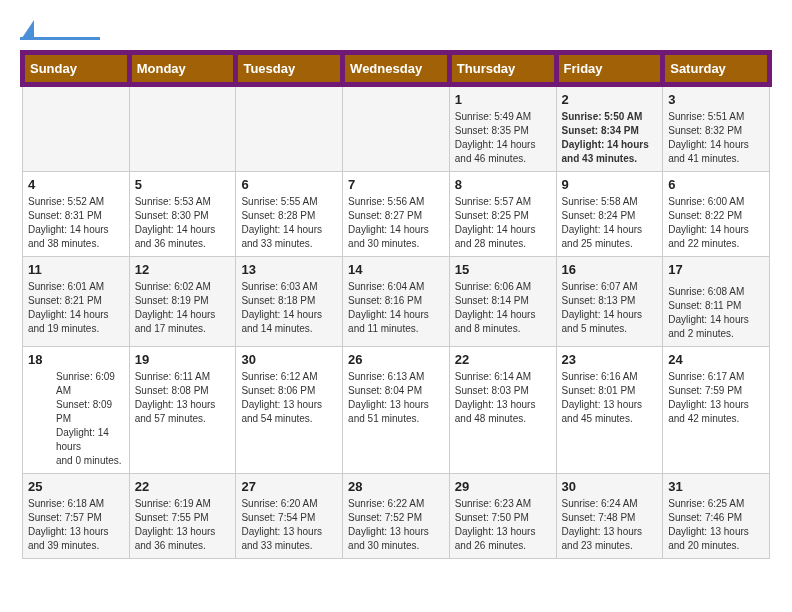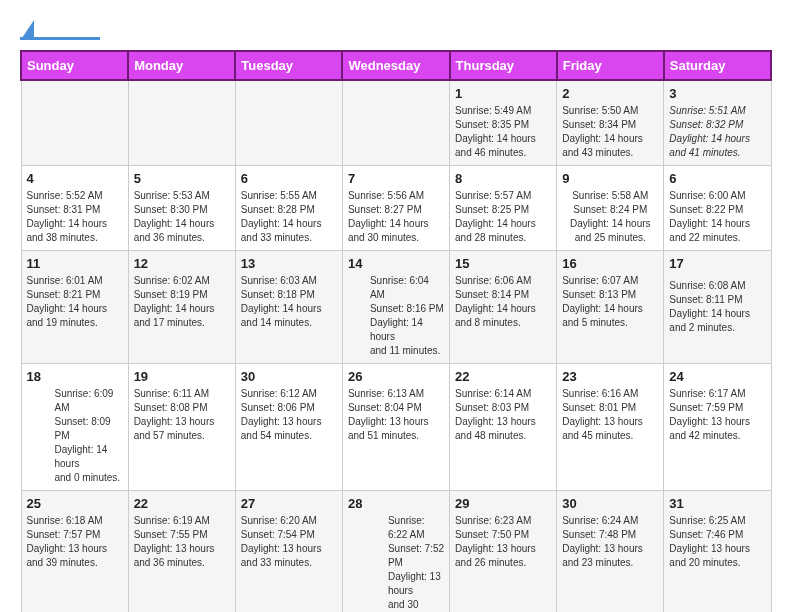--- a/index.html
+++ b/index.html
@@ -48,27 +48,27 @@
       font-size: 15px;
       color: #444;
       font-style: italic;
     }
     table {
       width: 100%;
       border-collapse: collapse;
       table-layout: fixed;
     }
     thead tr th {
-      background: #d946ef;
+      background: #a16207;
       color: #fff;
       font-size: 13px;
       font-weight: bold;
       padding: 6px 5px;
       text-align: left;
-      border: 2px solid #701a75;
+      border: 5px solid #701a75;
     }
     tbody tr td {
       border: 1px solid #ccc;
       vertical-align: top;
       padding: 5px 5px;
       font-size: 11px;
       color: #333;
       height: 80px;
       background: #fff;
     }
@@ -134,28 +134,28 @@
         <td class="empty"></td>
         <td>
           <span class="day-number">1</span>
           <div class="cell-content" style="white-space: pre-line;">Sunrise: 5:49 AM
 Sunset: 8:35 PM
 Daylight: 14 hours
 and 46 minutes.</div>
         </td>
         <td>
           <span class="day-number">2</span>
-          <div class="cell-content" style="white-space: pre-line;">Sunrise: 5:50 AM
+          <div class="cell-content" style="white-space: pre-line; font-weight: bold;">Sunrise: 5:50 AM
 Sunset: 8:34 PM
 Daylight: 14 hours
 and 43 minutes.</div>
         </td>
         <td>
           <span class="day-number">3</span>
-          <div class="cell-content" style="white-space: pre-line; font-style: italic;">Sunrise: 5:51 AM
+          <div class="cell-content" style="white-space: pre-line;">Sunrise: 5:51 AM
 Sunset: 8:32 PM
 Daylight: 14 hours
 and 41 minutes.</div>
         </td>
       </tr>
       <tr>
         <td>
           <span class="day-number">4</span>
           <div class="cell-content" style="white-space: pre-line;">Sunrise: 5:52 AM
 Sunset: 8:31 PM
@@ -185,21 +185,21 @@
         </td>
         <td>
           <span class="day-number">8</span>
           <div class="cell-content" style="white-space: pre-line;">Sunrise: 5:57 AM
 Sunset: 8:25 PM
 Daylight: 14 hours
 and 28 minutes.</div>
         </td>
         <td>
           <span class="day-number">9</span>
-          <div class="cell-content" style="white-space: pre-line; text-align: center;">Sunrise: 5:58 AM
+          <div class="cell-content" style="white-space: pre-line;">Sunrise: 5:58 AM
 Sunset: 8:24 PM
 Daylight: 14 hours
 and 25 minutes.</div>
         </td>
         <td>
           <span class="day-number">6</span>
           <div class="cell-content" style="white-space: pre-line;">Sunrise: 6:00 AM
 Sunset: 8:22 PM
 Daylight: 14 hours
 and 22 minutes.</div>
@@ -222,21 +222,21 @@
         </td>
         <td>
           <span class="day-number">13</span>
           <div class="cell-content" style="white-space: pre-line;">Sunrise: 6:03 AM
 Sunset: 8:18 PM
 Daylight: 14 hours
 and 14 minutes.</div>
         </td>
         <td>
           <span class="day-number">14</span>
-          <div class="cell-content" style="white-space: pre-line; margin-left: 22px;">Sunrise: 6:04 AM
+          <div class="cell-content" style="white-space: pre-line;">Sunrise: 6:04 AM
 Sunset: 8:16 PM
 Daylight: 14 hours
 and 11 minutes.</div>
         </td>
         <td>
           <span class="day-number">15</span>
           <div class="cell-content" style="white-space: pre-line;">Sunrise: 6:06 AM
 Sunset: 8:14 PM
 Daylight: 14 hours
 and 8 minutes.</div>
@@ -324,21 +324,21 @@
         </td>
         <td>
           <span class="day-number">27</span>
           <div class="cell-content" style="white-space: pre-line;">Sunrise: 6:20 AM
 Sunset: 7:54 PM
 Daylight: 13 hours
 and 33 minutes.</div>
         </td>
         <td>
           <span class="day-number">28</span>
-          <div class="cell-content" style="white-space: pre-line; margin-left: 40px;">Sunrise: 6:22 AM
+          <div class="cell-content" style="white-space: pre-line;">Sunrise: 6:22 AM
 Sunset: 7:52 PM
 Daylight: 13 hours
 and 30 minutes.</div>
         </td>
         <td>
           <span class="day-number">29</span>
           <div class="cell-content" style="white-space: pre-line;">Sunrise: 6:23 AM
 Sunset: 7:50 PM
 Daylight: 13 hours
 and 26 minutes.</div>

